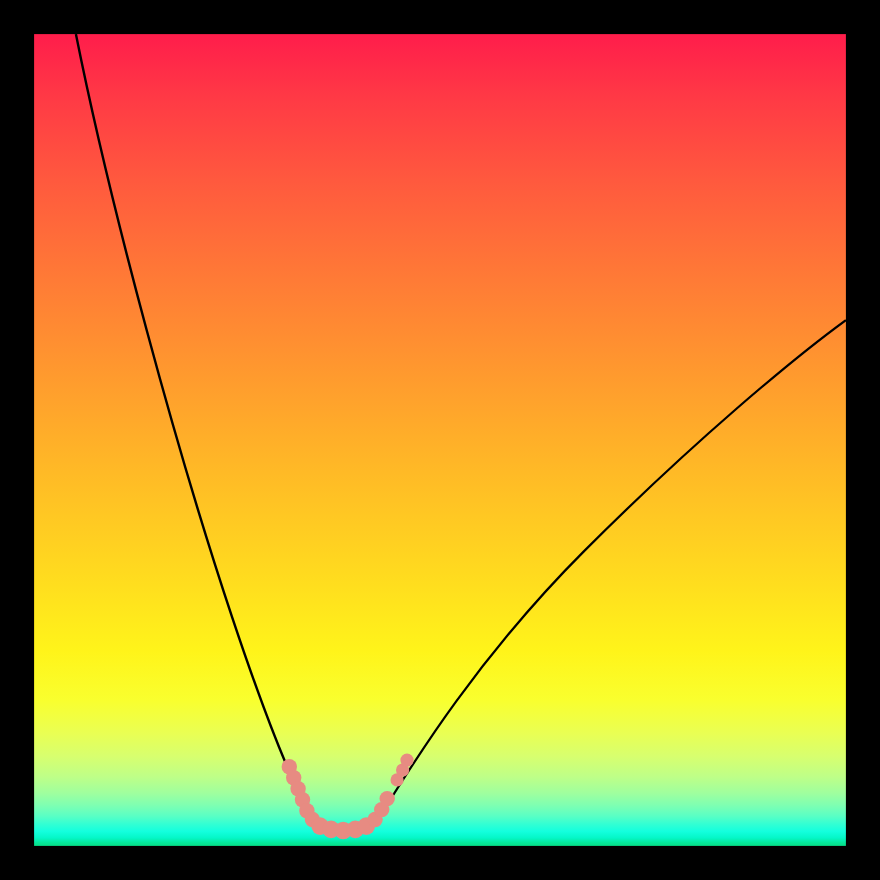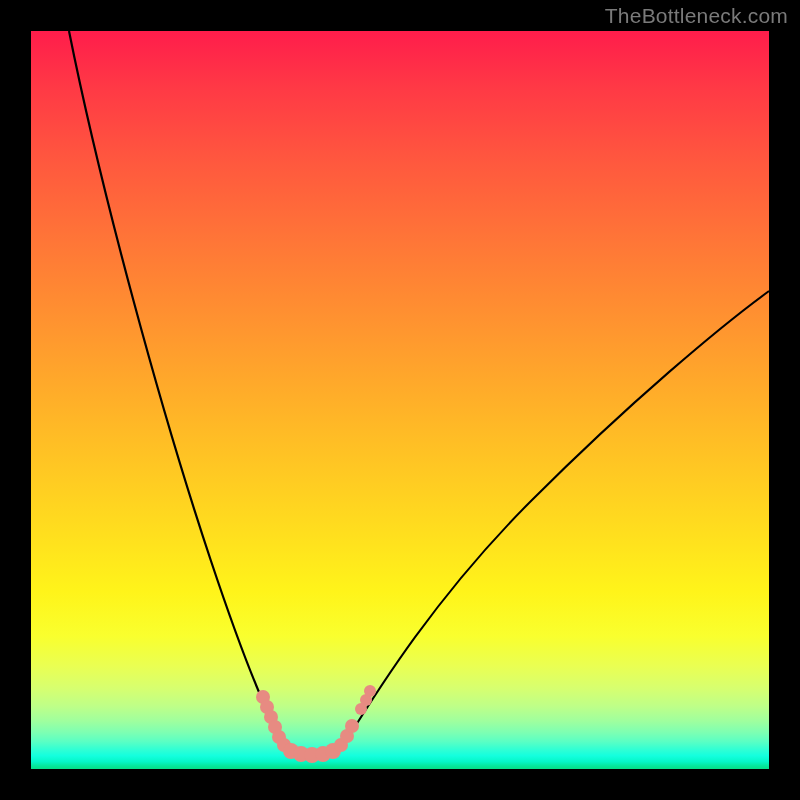--- a/index.html
+++ b/index.html
@@ -67,21 +67,20 @@
     position: absolute;
     inset: 0;
     width: 100%;
     height: 100%;
   }
 </style>
 </head>
 <body>
 
 <div class="frame">
-  <div class="watermark">TheBottleneck.com</div>
 
   <div class="plot-area">
     <div class="gradient"></div>
 
     <svg class="curves" viewBox="0 0 738 738" preserveAspectRatio="none">
 
       <path d="M 38 0
                C 70 160, 130 380, 180 530
                C 210 620, 235 685, 256 718" fill="none" stroke="#000" stroke-width="2.2"></path>
 

